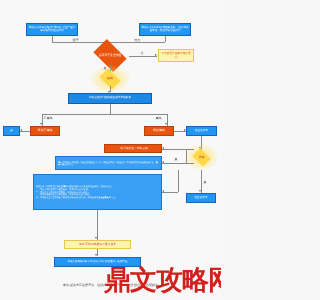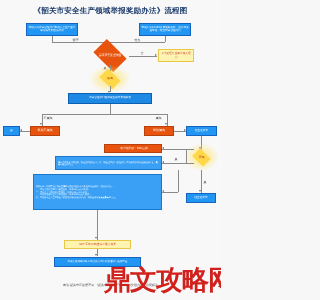--- a/index.html
+++ b/index.html
@@ -144,21 +144,20 @@
     text-align: left;
     padding: 1.5px 2px;
   }
   .multi > div { width: 100%; }
 </style>
 </head>
 <body>
 
 <div id="canvas">
 
-  <div class="title">《韶关市安全生产领域举报奖励办法》流程图</div>
 
   <div class="node blue" style="left:26px; top:23px; width:52px; height:13px;">
     <span>举报人向应急管理部门举报安全生产重大事故隐患和违法行为</span>
   </div>
   <div class="node blue" style="left:139px; top:23px; width:52px; height:13px;">
     <span>举报人向12345政府服务热线、信访等渠道举报，转交应急管理部门</span>
   </div>
 
   <div class="edge v" style="left:52px; top:36px; height:6px;"></div>
   <div class="edge h" style="left:52px; top:41.5px; width:58px;"></div>

